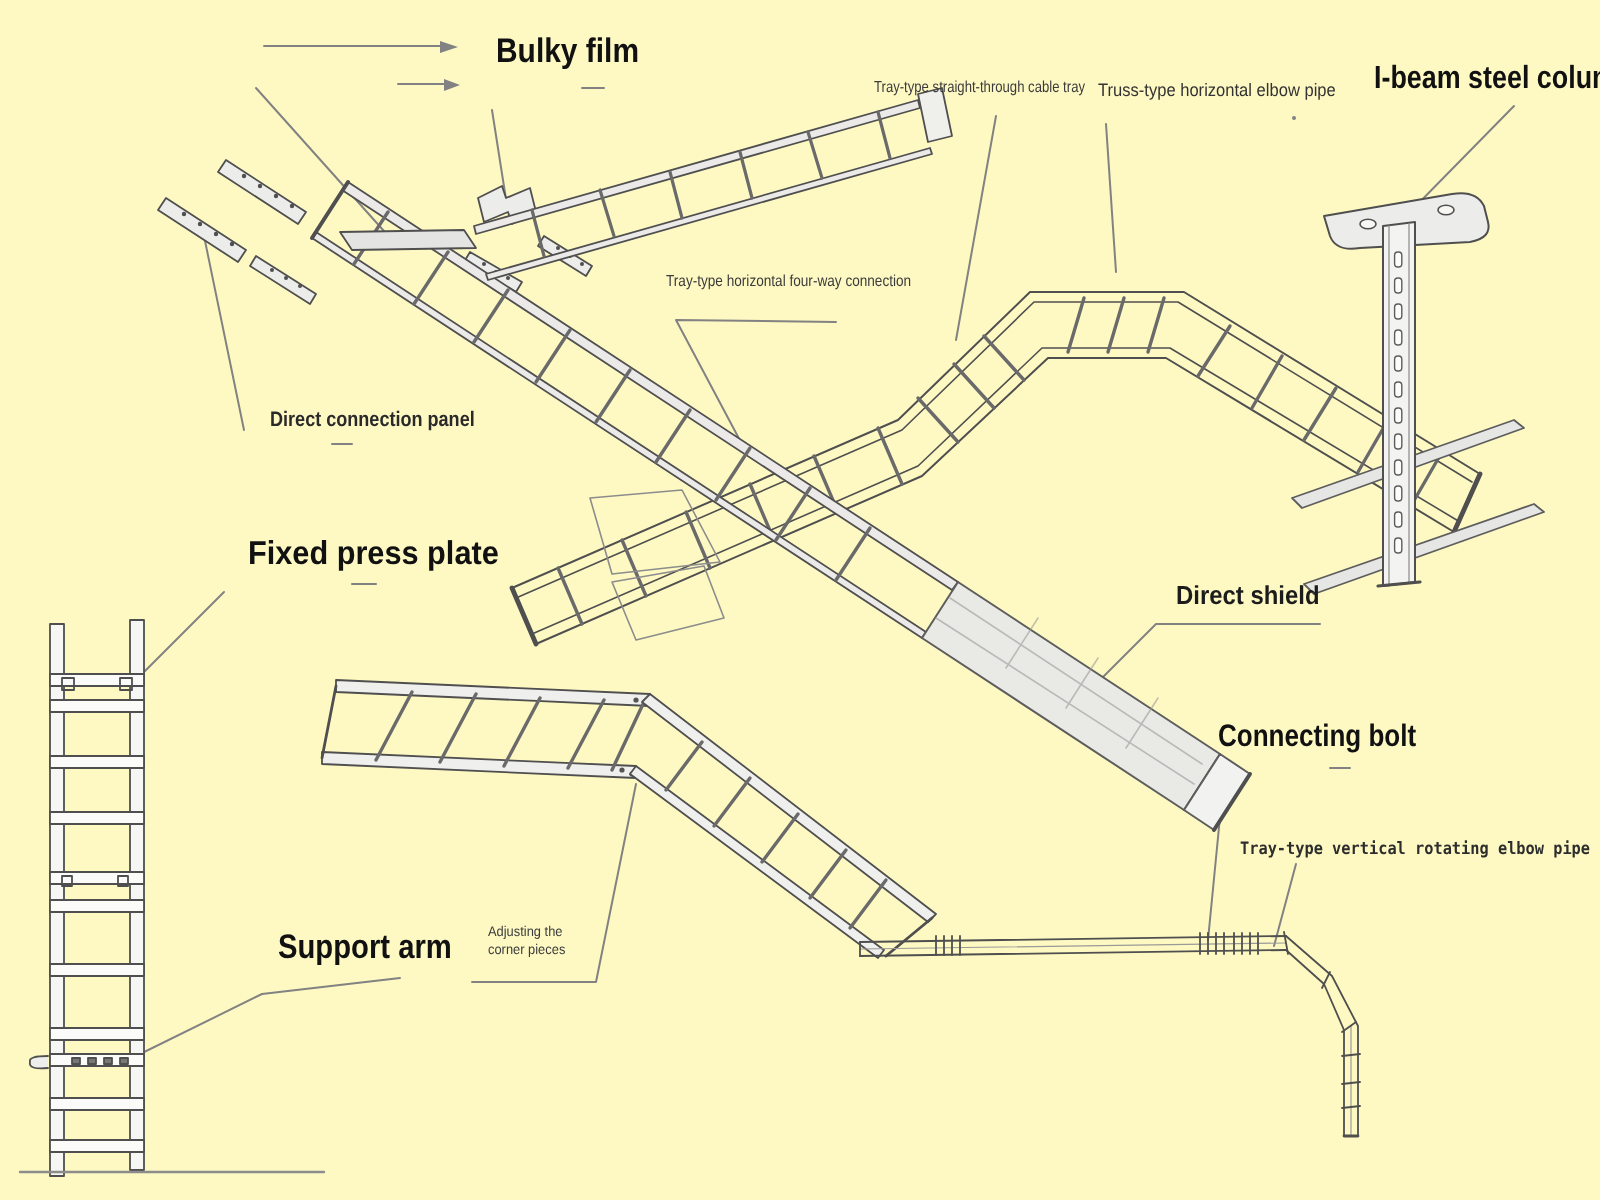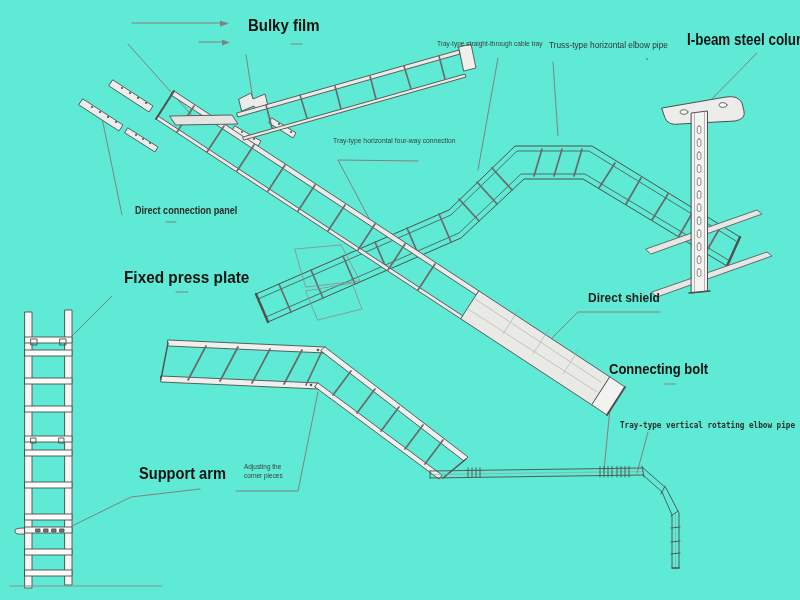--- a/index.html
+++ b/index.html
@@ -1,18 +1,18 @@
 <!DOCTYPE html>
 <html><head>
 <meta charset="utf-8">
 <style>
   html,body{margin:0;padding:0;background:#e9e9e9;}
   #canvas{
     position:relative;width:800px;height:600px;overflow:hidden;
-    background:#5eead4;font-family:"Liberation Sans",sans-serif;
+    background:#fef9c3;font-family:"Liberation Sans",sans-serif;
   }
   #art{position:absolute;left:0;top:0;}
   .lbl{
     position:absolute;white-space:nowrap;color:#222;
     transform-origin:left top;pointer-events:none;
     font-family:"Liberation Sans",sans-serif;
   }
   #lbl-bulky   {left:248px;top:16px;font-size:17px;font-weight:700;color:#111;transform:scaleX(.88);}
   #lbl-straight{left:437px;top:39px;font-size:8px;color:#3c3c3c;transform:scaleX(.82);}
   #lbl-truss   {left:549px;top:40px;font-size:9px;color:#333;transform:scaleX(.92);}

